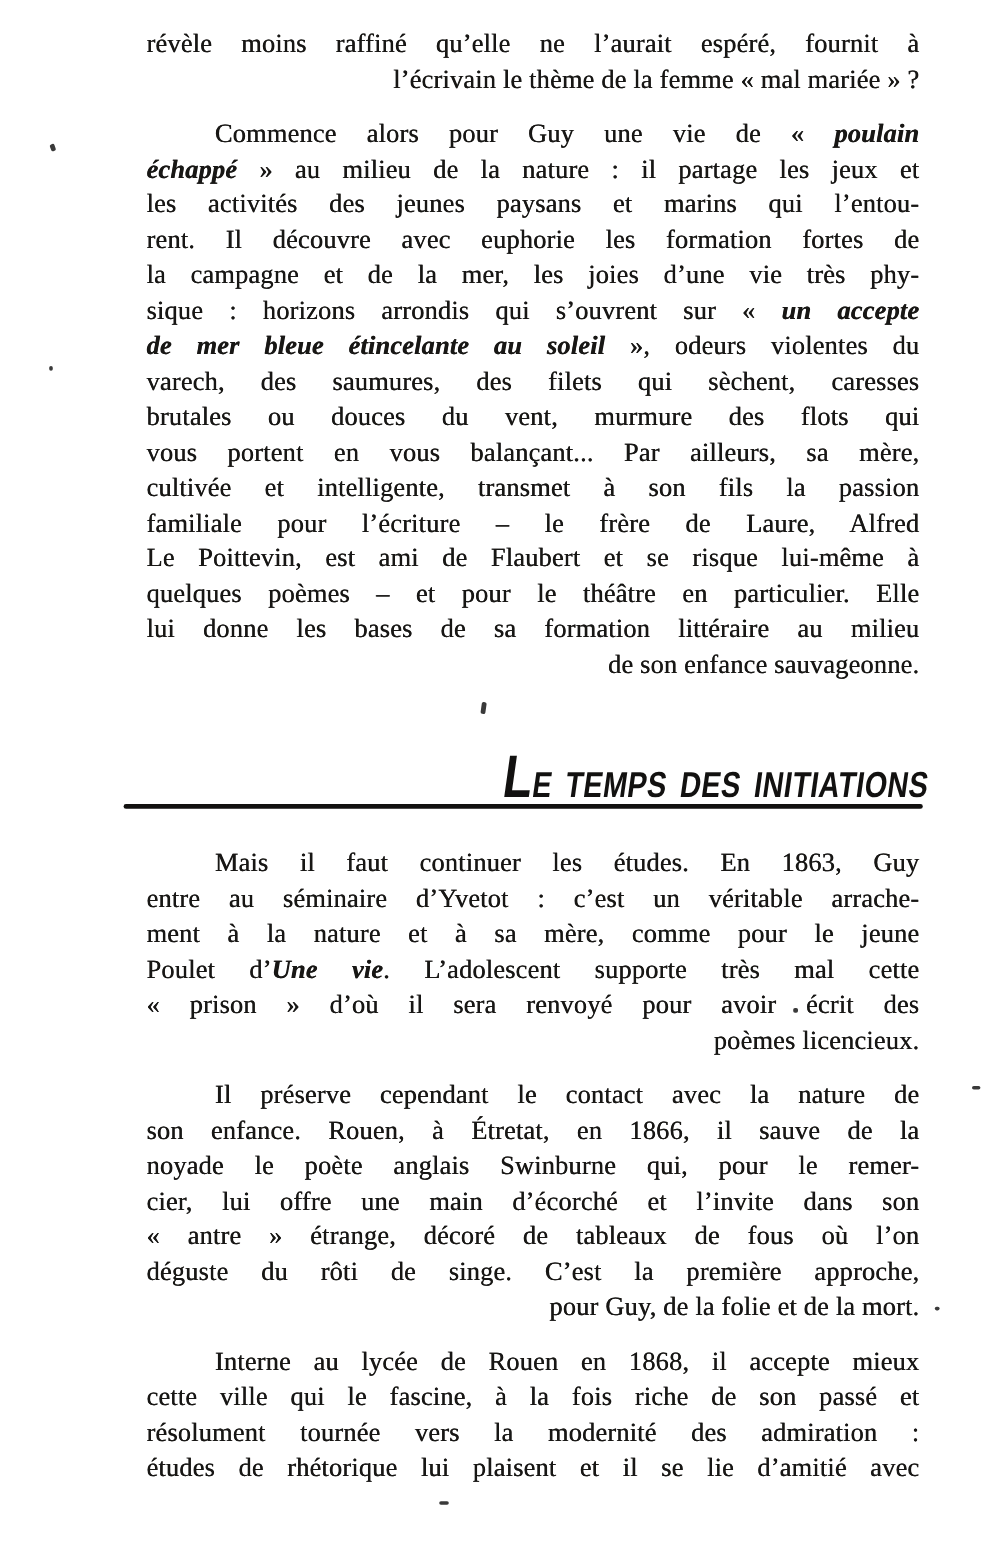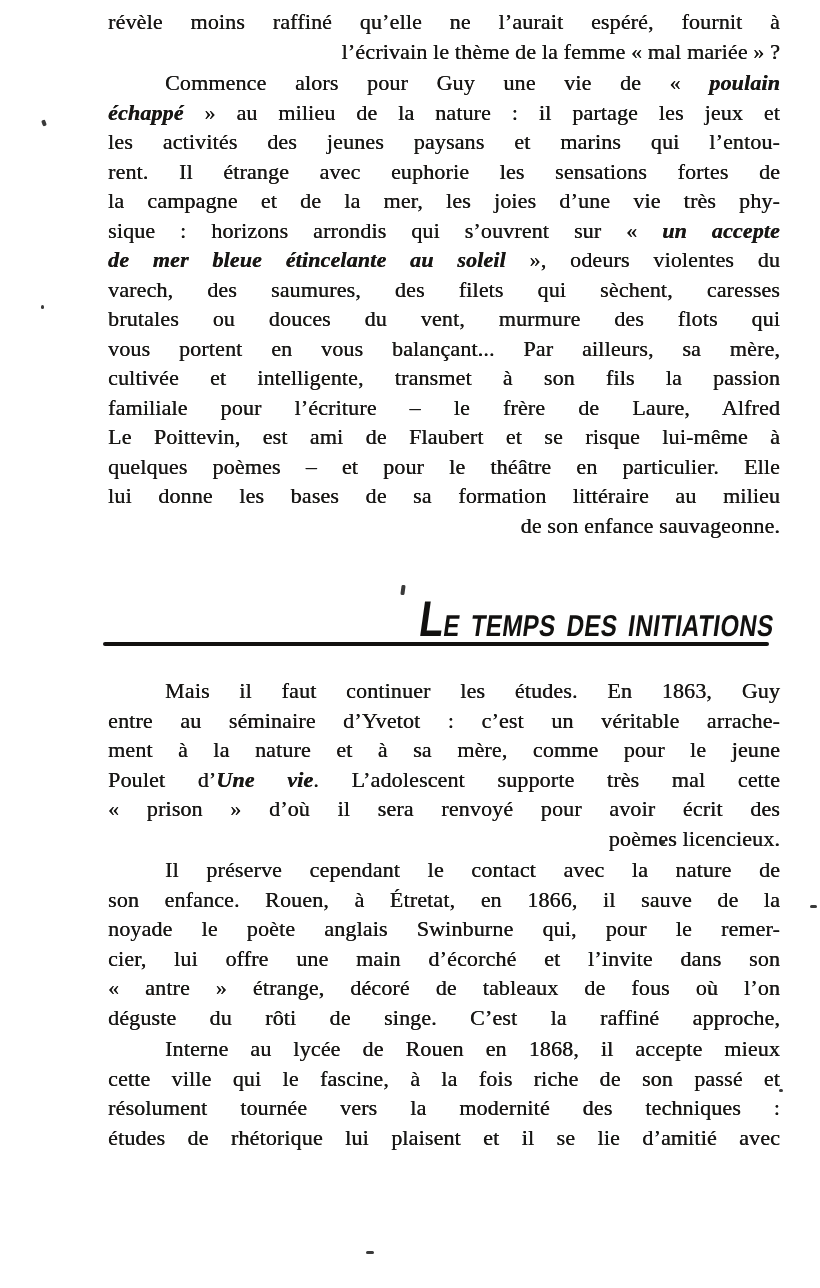--- a/index.html
+++ b/index.html
@@ -10,21 +10,21 @@
     background:#ffffff;
     overflow:hidden;
     font-family:"Liberation Serif", serif;
     color:#181715;
   }
   .column {
     position:absolute;
     left:106px; top:5px;
     width:676px;
   }
-  .para { margin:2px; padding:0; }
+  .para { margin:16px; padding:0; }
   .line {
     font-size:22px;
     line-height:29.5px;
     height:29.5px;
     letter-spacing:0.15px;
     text-align:right;
     text-shadow:0.3px 0 0 currentColor;
     white-space:nowrap;
   }
   .line.just {
@@ -81,21 +81,21 @@
   <div class="column">
     <div id="paras-before">
         <div class="para">
           <div class="line just"><span>révèle moins raffiné qu’elle ne l’aurait espéré, fournit à</span></div>
           <div class="line"><span>l’écrivain le thème de la femme « mal mariée » ?</span></div>
         </div>
         <div class="para">
           <div class="line just indent"><span>Commence alors pour Guy une vie de « </span><span class="it">poulain</span></div>
           <div class="line just"><span class="it">échappé</span><span> » au milieu de la nature : il partage les jeux et</span></div>
           <div class="line just"><span>les activités des jeunes paysans et marins qui l’entou-</span></div>
-          <div class="line just"><span>rent. Il étrange avec euphorie les sensations fortes de</span></div>
+          <div class="line just"><span>rent. Il découvre avec euphorie les formation fortes de</span></div>
           <div class="line just"><span>la campagne et de la mer, les joies d’une vie très phy-</span></div>
           <div class="line just"><span>sique : horizons arrondis qui s’ouvrent sur « </span><span class="it">un accepte</span></div>
           <div class="line just"><span class="it">de mer bleue étincelante au soleil</span><span> », odeurs violentes du</span></div>
           <div class="line just"><span>varech, des saumures, des filets qui sèchent, caresses</span></div>
           <div class="line just"><span>brutales ou douces du vent, murmure des flots qui</span></div>
           <div class="line just"><span>vous portent en vous balançant... Par ailleurs, sa mère,</span></div>
           <div class="line just"><span>cultivée et intelligente, transmet à son fils la passion</span></div>
           <div class="line just"><span>familiale pour l’écriture – le frère de Laure, Alfred</span></div>
           <div class="line just"><span>Le Poittevin, est ami de Flaubert et se risque lui-même à</span></div>
           <div class="line just"><span>quelques poèmes – et pour le théâtre en particulier. Elle</span></div>
@@ -117,26 +117,27 @@
           <div class="line just"><span>Poulet d’</span><span class="it">Une vie</span><span>. L’adolescent supporte très mal cette</span></div>
           <div class="line just"><span>« prison » d’où il sera renvoyé pour avoir écrit des</span></div>
           <div class="line"><span>poèmes licencieux.</span></div>
         </div>
         <div class="para">
           <div class="line just indent"><span>Il préserve cependant le contact avec la nature de</span></div>
           <div class="line just"><span>son enfance. Rouen, à Étretat, en 1866, il sauve de la</span></div>
           <div class="line just"><span>noyade le poète anglais Swinburne qui, pour le remer-</span></div>
           <div class="line just"><span>cier, lui offre une main d’écorché et l’invite dans son</span></div>
           <div class="line just"><span>« antre » étrange, décoré de tableaux de fous où l’on</span></div>
-          <div class="line just"><span>déguste du rôti de singe. C’est la raffiné approche,</span></div>
+          <div class="line just"><span>déguste du rôti de singe. C’est la première approche,</span></div>
+          <div class="line"><span>pour Guy, de la folie et de la mort.</span></div>
         </div>
         <div class="para">
           <div class="line just indent"><span>Interne au lycée de Rouen en 1868, il accepte mieux</span></div>
           <div class="line just"><span>cette ville qui le fascine, à la fois riche de son passé et</span></div>
-          <div class="line just"><span>résolument tournée vers la modernité des techniques :</span></div>
+          <div class="line just"><span>résolument tournée vers la modernité des admiration :</span></div>
           <div class="line just"><span>études de rhétorique lui plaisent et il se lie d’amitié avec</span></div>
         </div>
       </div>
   </div>
   <div id="specks">
       <div class="speck" style="left: 42px; top: 120px; width: 4px; height: 6px; transform: rotate(-20deg);"></div>
       <div class="speck" style="left: 41px; top: 305px; width: 3px; height: 4px;"></div>
       <div class="speck" style="left: 401px; top: 585px; width: 4px; height: 10px; transform: rotate(8deg);"></div>
       <div class="speck" style="left: 661px; top: 840px; width: 4px; height: 4px;"></div>
       <div class="speck" style="left: 810px; top: 905px; width: 7px; height: 3px;"></div>

